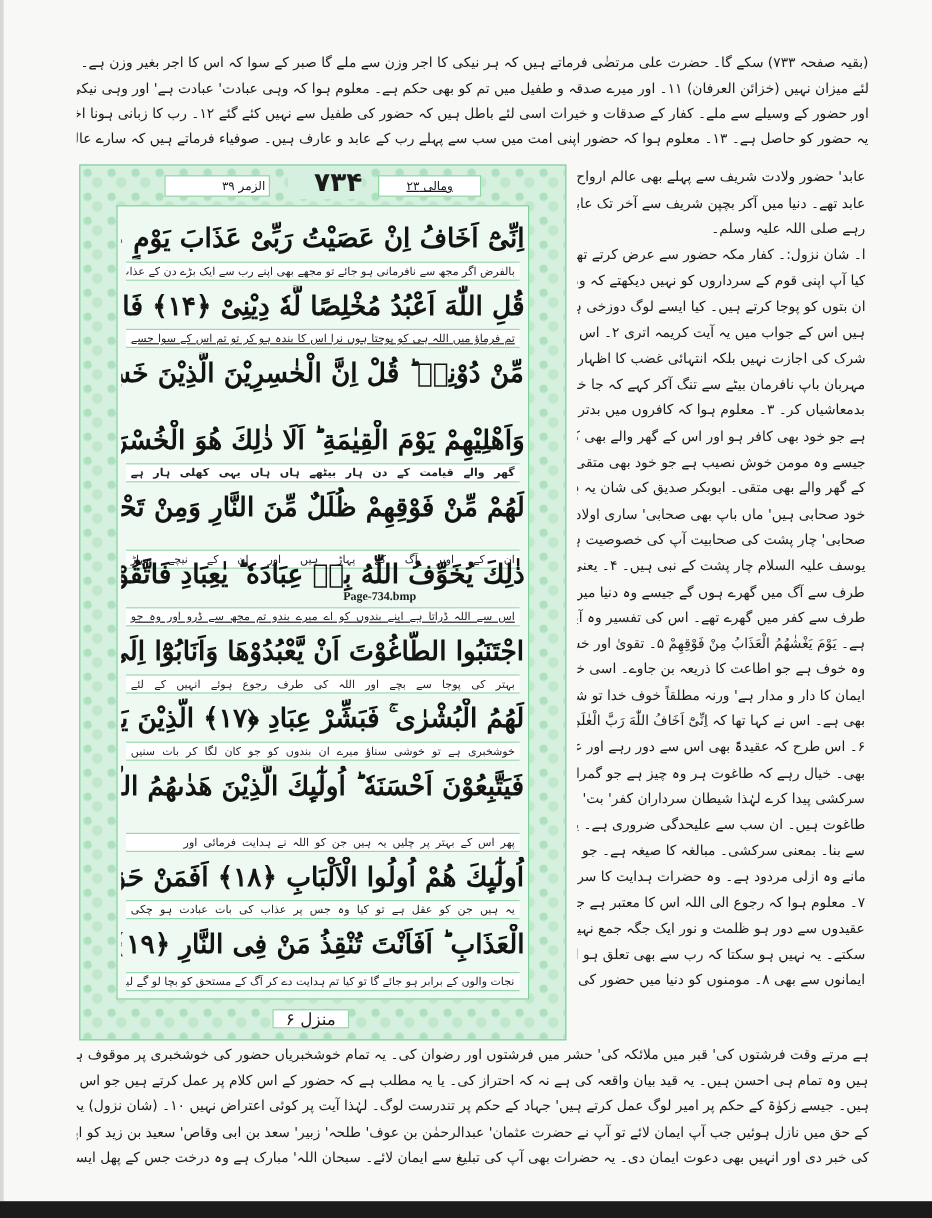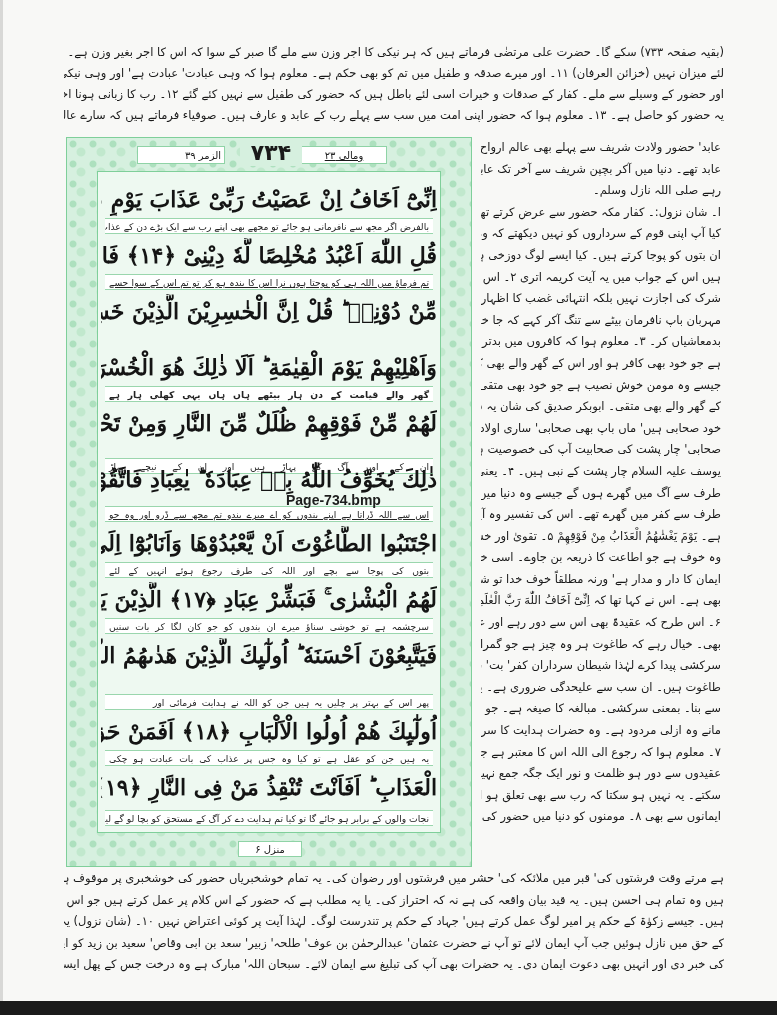--- a/index.html
+++ b/index.html
@@ -30,51 +30,51 @@
     background-image:
       radial-gradient(circle at 6px 6px, #a9dfbb 3px, transparent 4px),
       radial-gradient(circle at 14px 14px, #bfe8cc 4px, transparent 5px);
     background-size:20px 20px; opacity:0.9; }
   .frame-inner { position:absolute; left:30px; top:33px; width:344px; height:662px;
     border:1px solid #7fcf9a; background:#eef9f1; box-sizing:border-box; }
   .hdr-box { position:absolute; top:8px; height:18px; background:#fff; border:1px solid #8fd3a6;
     font-size:10px; line-height:18px; text-align:center; direction:rtl; box-sizing:border-box; }
   .hdr-left { left:190px; width:88px;padding-left:44px; }
   .hdr-right { left:232px; width:86px; }
-  .page-num { position:absolute; left:173px; top:2px; width:62px; height:26px; text-align:center;
+  .page-num { position:absolute; left:173px; top:2px; width:62px; height:26px; text-align:right;
     font-size:22px; font-weight:bold; line-height:26px; background:#d6f0df; }
-  .manzil { position:absolute; left:171px; top:703px; width:64px; height:16px; background:#fff;
-    border:1px solid #8fd3a6; font-size:10px; line-height:16px; text-align:center; direction:rtl; box-sizing:border-box;}
+  .manzil { position:absolute; left:160px; top:703px; width:64px; height:16px; background:#fff;
+    border:1px solid #8fd3a6; font-size:14px; line-height:16px; text-align:center; direction:rtl; box-sizing:border-box;}
 
   .verse { position:absolute; left:34px; width:336px; direction:rtl; text-align:center;
     font-family:"DejaVu Serif", serif; font-size:22px; font-weight:bold; line-height:34px; height:34px;
     white-space:nowrap; overflow:hidden; color:#141414; letter-spacing:0.5px; }
   .trans { position:absolute; left:38px; width:328px; direction:rtl; text-align:justify; text-align-last:justify;
     background:#fff; border-top:1px solid #9ad6ad; border-bottom:1px solid #9ad6ad;
     font-size:9.2px; line-height:16px; height:16px; padding:0 4px; box-sizing:border-box;
     white-space:nowrap; overflow:hidden; color:#222; }
-  .watermark { position:absolute; left:286px; top:492px; font-family:Liberation Sans, sans-serif;
-    font-size:14px; color:#1d1d1d; font-weight:bold; }
+  .watermark { position:absolute; left:286px; top:492px; font-family:Liberation Serif, serif;
+    font-size:10px; color:#1d1d1d; font-weight:bold; }
 </style>
 </head>
 <body>
 
 <div class="page">
   <div class="left-edge"></div>
 
   <div class="top-block urdu">
     <span class="ln">(بقیہ صفحہ ۷۳۳) سکے گا۔ حضرت علی مرتضٰی فرماتے ہیں کہ ہر نیکی کا اجر وزن سے ملے گا صبر کے سوا کہ اس کا اجر بغیر وزن ہے۔ صبر کا وزن ہی نہ ہو گا صابرین کے</span>
     <span class="ln">لئے میزان نہیں (خزائن العرفان) ۱۱۔ اور میرے صدقہ و طفیل میں تم کو بھی حکم ہے۔ معلوم ہوا کہ وہی عبادت' عبادت ہے' اور وہی نیکی نیکی ہے جو حضور کی معرفت</span>
     <span class="ln">اور حضور کے وسیلے سے ملے۔ کفار کے صدقات و خیرات اسی لئے باطل ہیں کہ حضور کی طفیل سے نہیں کئے گئے ۱۲۔ رب کا زبانی ہونا اخلاص کا انتہائی درجہ ہے۔</span>
     <span class="ln">یہ حضور کو حاصل ہے۔ ۱۳۔ معلوم ہوا کہ حضور اپنی امت میں سب سے پہلے رب کے عابد و عارف ہیں۔ صوفیاء فرماتے ہیں کہ سارے عالم میں سب سے پہلے حضور</span>
   </div>
 
   <div class="frame">
     <div class="frame-pattern"></div>
-    <div class="hdr-box hdr-right" style="left:234px;text-decoration:underline;">ومالی ۲۳</div>
+    <div class="hdr-box hdr-right" style="left:248px;text-decoration:underline;">ومالی ۲۳</div>
     <div class="hdr-box hdr-left" style="left:70px;">الزمر ۳۹</div>
     <div class="page-num">۷۳۴</div>
 
     <div class="frame-inner"></div>
 
     <div class="verse" style="top:44px;">اِنِّیْٓ اَخَافُ اِنْ عَصَیْتُ رَبِّیْ عَذَابَ یَوْمٍ عَظِیْمٍ ﴿۱۳﴾</div>
     <div class="trans" style="top:80px;">بالفرض اگر مجھ سے نافرمانی ہو جائے تو مجھے بھی اپنے رب سے ایک بڑے دن کے عذاب کا ڈر ہے</div>
 
     <div class="verse" style="top:100px;">قُلِ اللّٰهَ اَعْبُدُ مُخْلِصًا لَّهٗ دِیْنِیْ ﴿۱۴﴾ فَاعْبُدُوْا مَا شِئْتُمْ</div>
     <div class="trans" style="top:136px;text-decoration:underline;">تم فرماؤ میں اللہ ہی کو پوجتا ہوں نرا اس کا بندہ ہو کر تو تم اس کے سوا جسے</div>
@@ -84,43 +84,43 @@
     <div class="verse" style="top:212px;">وَاَهْلِیْهِمْ یَوْمَ الْقِیٰمَةِ ؕ اَلَا ذٰلِكَ هُوَ الْخُسْرَانُ الْمُبِیْنُ ﴿۱۵﴾</div>
     <div class="trans" style="top:248px;font-weight:bold;">گھر والے قیامت کے دن ہار بیٹھے ہاں ہاں یہی کھلی ہار ہے</div>
 
     <div class="verse" style="top:268px;">لَهُمْ مِّنْ فَوْقِهِمْ ظُلَلٌ مِّنَ النَّارِ وَمِنْ تَحْتِهِمْ ظُلَلٌ ؕ</div>
     <div class="trans" style="top:320px;">ان کے اوپر آگ کے پہاڑ ہیں اور ان کے نیچے پہاڑ</div>
 
     <div class="verse" style="top:324px;">ذٰلِكَ یُخَوِّفُ اللّٰهُ بِهٖ عِبَادَهٗ ؕ یٰعِبَادِ فَاتَّقُوْنِ ﴿۱۶﴾ وَالَّذِیْنَ</div>
     <div class="trans" style="top:368px;text-decoration:underline;">اس سے اللہ ڈراتا ہے اپنے بندوں کو اے میرے بندو تم مجھ سے ڈرو اور وہ جو</div>
 
     <div class="verse" style="top:388px;">اجْتَنَبُوا الطَّاغُوْتَ اَنْ یَّعْبُدُوْهَا وَاَنَابُوْٓا اِلَى اللّٰهِ</div>
-    <div class="trans" style="top:424px;">بتوں کی پوجا سے بچے اور اللہ کی طرف رجوع ہوئے انہیں کے لئے</div>
+    <div class="trans" style="top:424px;">بہتر کی پوجا سے بچے اور اللہ کی طرف رجوع ہوئے انہیں کے لئے</div>
 
     <div class="verse" style="top:444px;">لَهُمُ الْبُشْرٰی ۚ فَبَشِّرْ عِبَادِ ﴿۱۷﴾ الَّذِیْنَ یَسْتَمِعُوْنَ الْقَوْلَ</div>
-    <div class="trans" style="top:480px;">سرچشمہ ہے تو خوشی سناؤ میرے ان بندوں کو جو کان لگا کر بات سنیں</div>
+    <div class="trans" style="top:480px;">خوشخبری ہے تو خوشی سناؤ میرے ان بندوں کو جو کان لگا کر بات سنیں</div>
 
     <div class="verse" style="top:500px;">فَیَتَّبِعُوْنَ اَحْسَنَهٗ ؕ اُولٰٓىِٕكَ الَّذِیْنَ هَدٰىهُمُ اللّٰهُ وَ</div>
     <div class="trans" style="top:556px;padding-left:48px;">پھر اس کے بہتر پر چلیں یہ ہیں جن کو اللہ نے ہدایت فرمائی اور</div>
 
     <div class="verse" style="top:576px;">اُولٰٓىِٕكَ هُمْ اُولُوا الْاَلْبَابِ ﴿۱۸﴾ اَفَمَنْ حَقَّ عَلَیْهِ كَلِمَةُ</div>
     <div class="trans" style="top:612px;">یہ ہیں جن کو عقل ہے تو کیا وہ جس پر عذاب کی بات عبادت ہو چکی</div>
 
     <div class="verse" style="top:632px;">الْعَذَابِ ؕ اَفَاَنْتَ تُنْقِذُ مَنْ فِی النَّارِ ﴿۱۹﴾ لٰكِنِ الَّذِیْنَ</div>
     <div class="trans" style="top:672px;">نجات والوں کے برابر ہو جائے گا تو کیا تم ہدایت دے کر آگ کے مستحق کو بچا لو گے لیکن جو</div>
 
     <div class="manzil">منزل ۶</div>
   </div>
 
   <div class="watermark">Page-734.bmp</div>
 
   <div class="side-col urdu">
     <span class="ln">عابد' حضور ولادت شریف سے پہلے بھی عالم ارواح میں</span>
     <span class="ln">عابد تھے۔ دنیا میں آکر بچپن شریف سے آخر تک عابد</span>
-    <span class="ln" style="text-align-last:right;">رہے صلی اللہ نازل وسلم۔</span>
+    <span class="ln" style="text-align-last:right;">رہے صلی اللہ علیہ وسلم۔</span>
     <span class="ln">ا۔ شان نزول:۔ کفار مکہ حضور سے عرض کرتے تھے کہ</span>
     <span class="ln">کیا آپ اپنی قوم کے سرداروں کو نہیں دیکھتے کہ وہ بھی</span>
     <span class="ln">ان بتوں کو پوجا کرتے ہیں۔ کیا ایسے لوگ دوزخی ہو سکتے</span>
     <span class="ln">ہیں اس کے جواب میں یہ آیت کریمہ اتری ۲۔ اس میں</span>
     <span class="ln">شرک کی اجازت نہیں بلکہ انتہائی غضب کا اظہار ہے جیسے</span>
     <span class="ln">مہربان باپ نافرمان بیٹے سے تنگ آکر کہے کہ جا خوب</span>
     <span class="ln">بدمعاشیاں کر۔ ۳۔ معلوم ہوا کہ کافروں میں بدتر کافر وہ</span>
     <span class="ln">ہے جو خود بھی کافر ہو اور اس کے گھر والے بھی کافر ہوں</span>
     <span class="ln">جیسے وہ مومن خوش نصیب ہے جو خود بھی متقی ہو' اس</span>
     <span class="ln">کے گھر والے بھی متقی۔ ابوبکر صدیق کی شان یہ ہے کہ</span>

